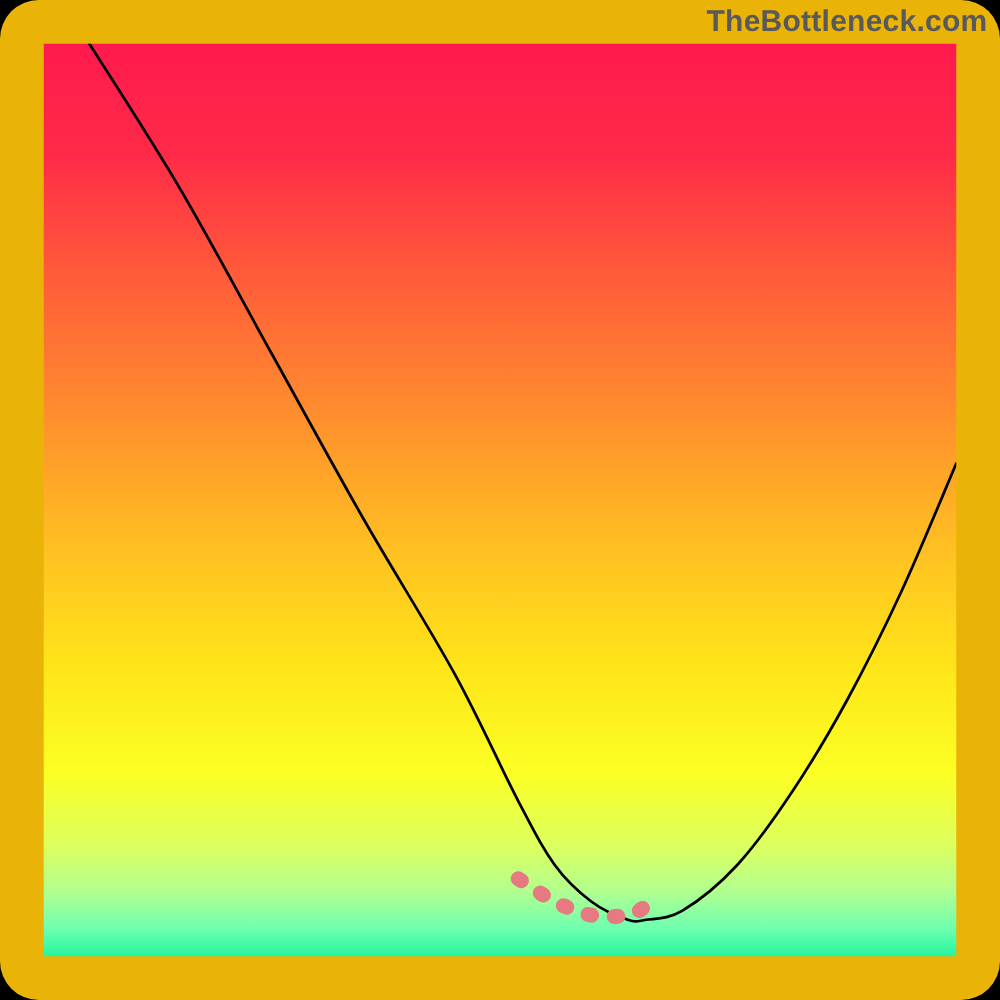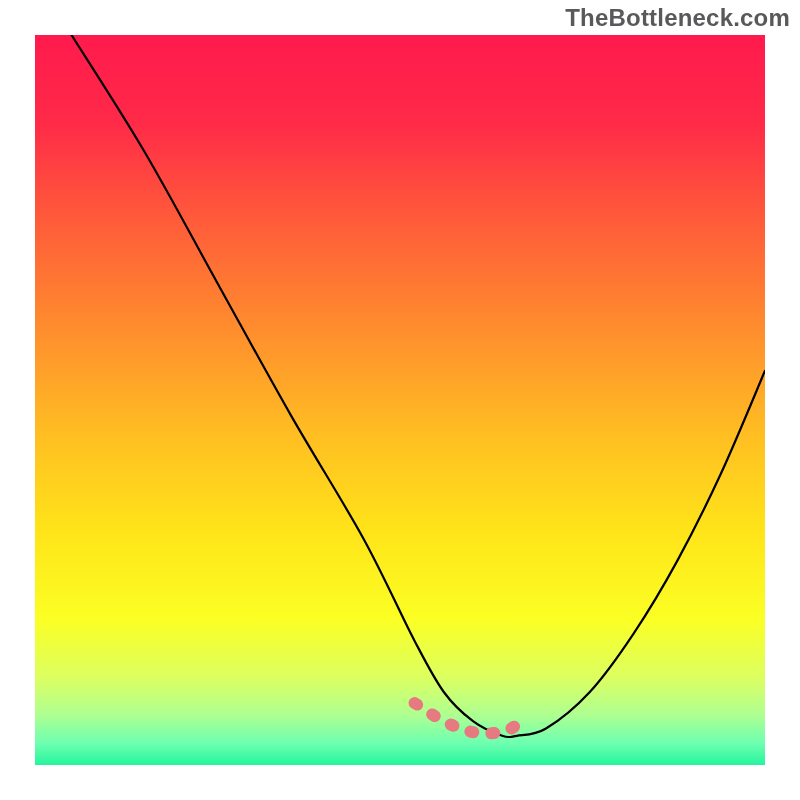--- a/index.html
+++ b/index.html
@@ -7,21 +7,22 @@
     padding: 0;
     width: 800px;
     height: 800px;
     overflow: hidden;
     background: #000;
   }
   .frame {
     position: relative;
     width: 800px;
     height: 800px;
-    background: #ffffff;
+    background: #eab308;
+    border-radius: 31px;
   }
   .watermark {
     position: absolute;
     top: 4px;
     right: 10px;
     font-family: Arial, Helvetica, sans-serif;
     font-size: 24px;
     font-weight: 600;
     color: #58595b;
     letter-spacing: 0.2px;

